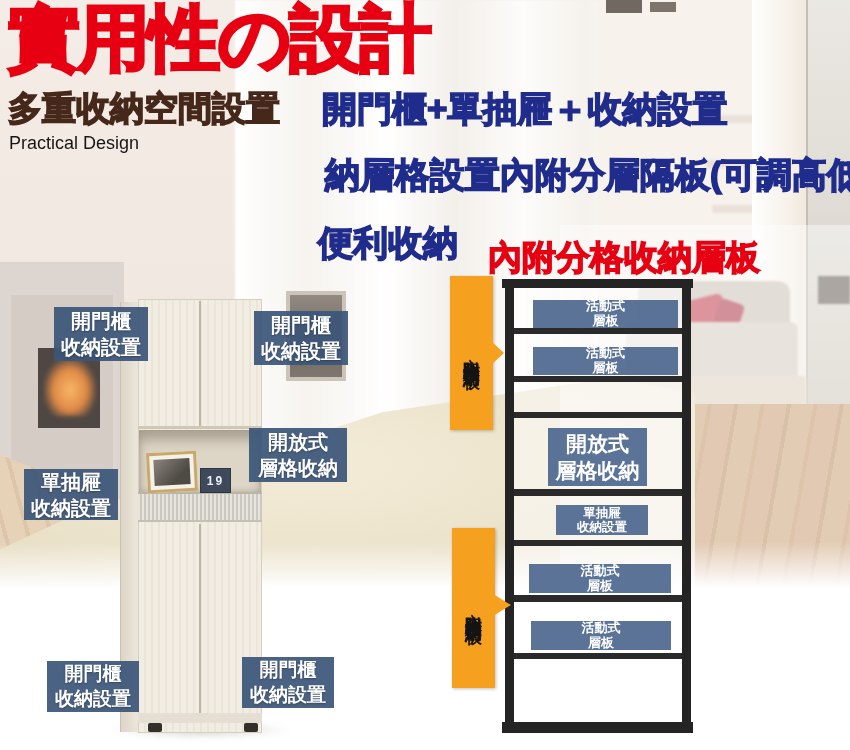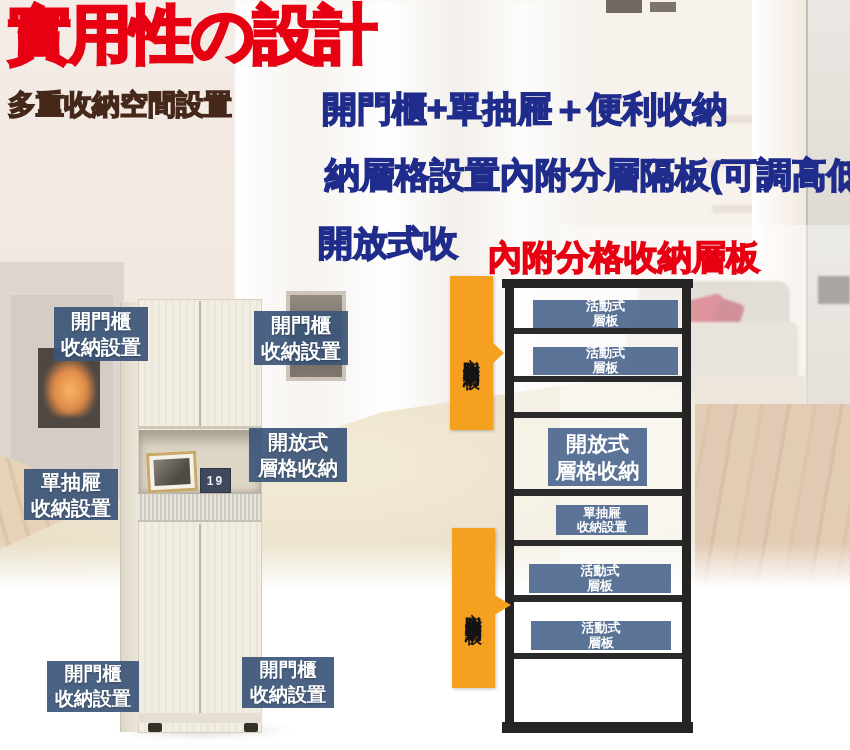--- a/index.html
+++ b/index.html
@@ -74,23 +74,23 @@
     border:1px solid #2C3644;letter-spacing:2px;}
   .cab-drawer{position:absolute;left:138px;top:492px;width:124px;height:30px;
     background:repeating-linear-gradient(90deg,#E6E4DC 0 2px,#CBC9C0 2px 4px);
     border-top:2px solid #B9B5A8;border-bottom:2px solid #C4C0B2;z-index:3;}
   .cab-bottom-doors{position:absolute;left:138px;top:524px;width:124px;height:199px;border-bottom:10px solid #E4DFD2;z-index:3;}
   .foot{position:absolute;width:14px;height:9px;background:#332F29;border-radius:2px;z-index:3;}
   .foot-l{left:148px;top:723px;} .foot-r{left:244px;top:723px;}
 
   
   .txt{position:absolute;z-index:8;white-space:nowrap;}
-  .title-main{left:8px;top:0px;font-size:63px;line-height:1.08;font-weight:bold;color:#E60012;
+  .title-main{left:8px;top:0px;font-size:72px;line-height:1.08;font-weight:bold;color:#E60012;
     -webkit-text-stroke:3px #E60012;letter-spacing:-2px;}
-  .subtitle{left:8px;top:86px;font-size:28px;font-weight:bold;color:#45281A;-webkit-text-stroke:1.5px #45281A;}
+  .subtitle{left:8px;top:86px;font-size:34px;font-weight:bold;color:#45281A;-webkit-text-stroke:1.5px #45281A;}
   .subtitle-en{left:9px;top:133px;font-size:18px;color:#161616;}
   .desc{font-size:35px;font-weight:bold;color:#1F2C8C;-webkit-text-stroke:1.6px #1F2C8C;}
   .desc1{left:322px;top:86px;} .desc2{left:325px;top:152px;} .desc3{left:318px;top:220px;}
   .sec-head{font-size:34px;font-weight:bold;color:#E60012;-webkit-text-stroke:1.5px #E60012;}
   .head-front{left:88px;top:250px;} .head-inner{left:488px;top:235px;}
 
   
   .plabel{position:absolute;z-index:6;background:rgba(60,86,122,.93);color:#FFFFFF;font-weight:bold;
     font-size:20px;line-height:1.3;text-align:center;white-space:pre-line;
     display:flex;align-items:center;justify-content:center;text-shadow:0 1px 2px rgba(0,0,0,.3);}
@@ -225,18 +225,19 @@
 層格收納</div>
   <div class="plabel pl-4">單抽屜
 收納設置</div>
   <div class="plabel pl-5">開門櫃
 收納設置</div>
   <div class="plabel pl-6">開門櫃
 收納設置</div>
 
   <div class="txt title-main">實用性の設計</div>
   <div class="txt subtitle">多重收納空間設置</div>
-  <div class="txt desc desc1">開門櫃+單抽屜＋便利收納</div>
+  <div class="txt subtitle-en">Practical Design</div>
+  <div class="txt desc desc1">開門櫃+單抽屜＋收納設置</div>
   <div class="txt desc desc2">納層格設置內附分層隔板(可調高低)</div>
-  <div class="txt desc desc3">開放式收</div>
+  <div class="txt desc desc3">便利收納</div>
   <div class="txt sec-head head-inner">內附分格收納層板</div>
 
 </div>
 
 </body></html>

